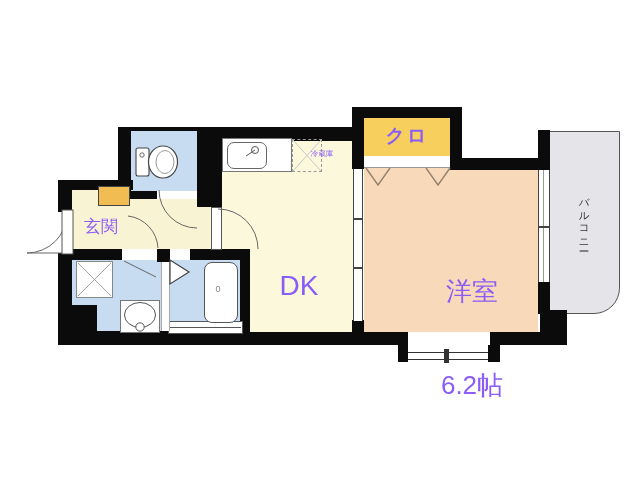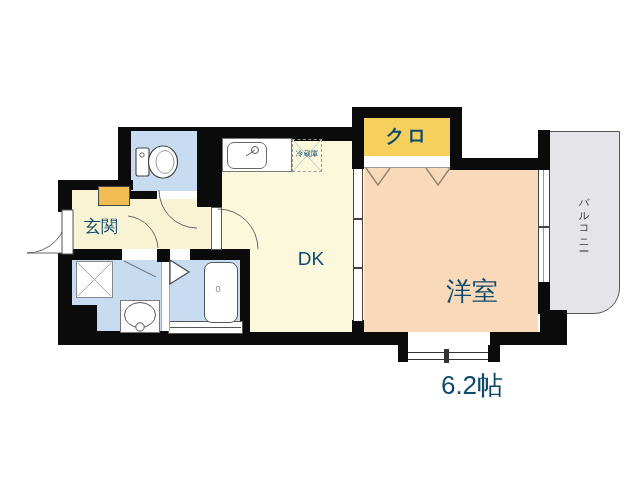--- a/index.html
+++ b/index.html
@@ -8,21 +8,21 @@
   .abs{position:absolute;}
   .room{position:absolute;}
   .wall{position:absolute;background:#0b0b0b;}
   .open{position:absolute;background:#fff;}
   .fill-hall{background:#f8f3d3;}
   .fill-dk{background:#fbf8dc;}
   .fill-west{background:#f8d9ba;}
   .fill-kuro{background:#f6cf5d;}
   .fill-wet{background:#c7dcf1;}
   .fill-balcony{background:#e4e4e9;}
-  .label{position:absolute;color:#0c4a6e;text-align:center;line-height:1.2;white-space:pre;}
+  .label{position:absolute;color:#8b5cf6;text-align:center;line-height:1.2;white-space:pre;}
   svg.overlay{position:absolute;left:0;top:0;pointer-events:none;}
 </style>
 </head>
 <body>
 
 <div id="stage">
 
   <div class="room fill-hall" style="left:72px;top:185px;width:141px;height:65px;"></div>
   <div class="room fill-wet" style="left:131px;top:131px;width:69px;height:60px;"></div>
   <div class="room fill-dk" style="left:210px;top:131px;width:145px;height:201px;"></div>
@@ -135,31 +135,31 @@
       <line x1="255" y1="150" x2="246" y2="156" stroke="#555" stroke-width="1"></line>
     </g>
     <g>
       <ellipse cx="140" cy="315" rx="15.5" ry="12.5" fill="#fff" stroke="#555" stroke-width="1"></ellipse>
       <circle cx="140" cy="327" r="4.2" fill="#fff" stroke="#555" stroke-width="1"></circle>
     </g>
   </svg>
 
   <div class="label" style="left:70px;top:217px;width:62px;font-size:17px;font-weight:500;">玄関</div>
 
-  <div class="label" style="left:252px;top:202px;width:118px;font-size:19px;font-weight:500;">
+  <div class="label" style="left:240px;top:202px;width:118px;font-size:28px;font-weight:500;">
     <div>DK</div>
   </div>
 
   <div class="label" style="left:400px;top:214px;width:144px;font-size:26px;font-weight:500;">
     <div>洋室</div>
     <div>6.2帖</div>
   </div>
 
   <div class="label" style="left:364px;top:125px;width:86px;font-size:19px;font-weight:600;letter-spacing:2px;">クロ</div>
 
   <div class="label" style="left:578px;top:190px;font-size:10.5px;color:#333;letter-spacing:2px;writing-mode:vertical-rl;">バルコニー</div>
 
 
-  <div class="label" style="left:291px;top:149px;width:32px;font-size:7.5px;">冷蔵庫</div>
+  <div class="label" style="left:291px;top:149px;width:32px;font-size:7.5px;padding-left:15px;">冷蔵庫</div>
 
   <div class="label" style="left:204px;top:284px;width:28px;font-size:9px;color:#888;">0</div>
 
 </div>
 
 </body></html>

